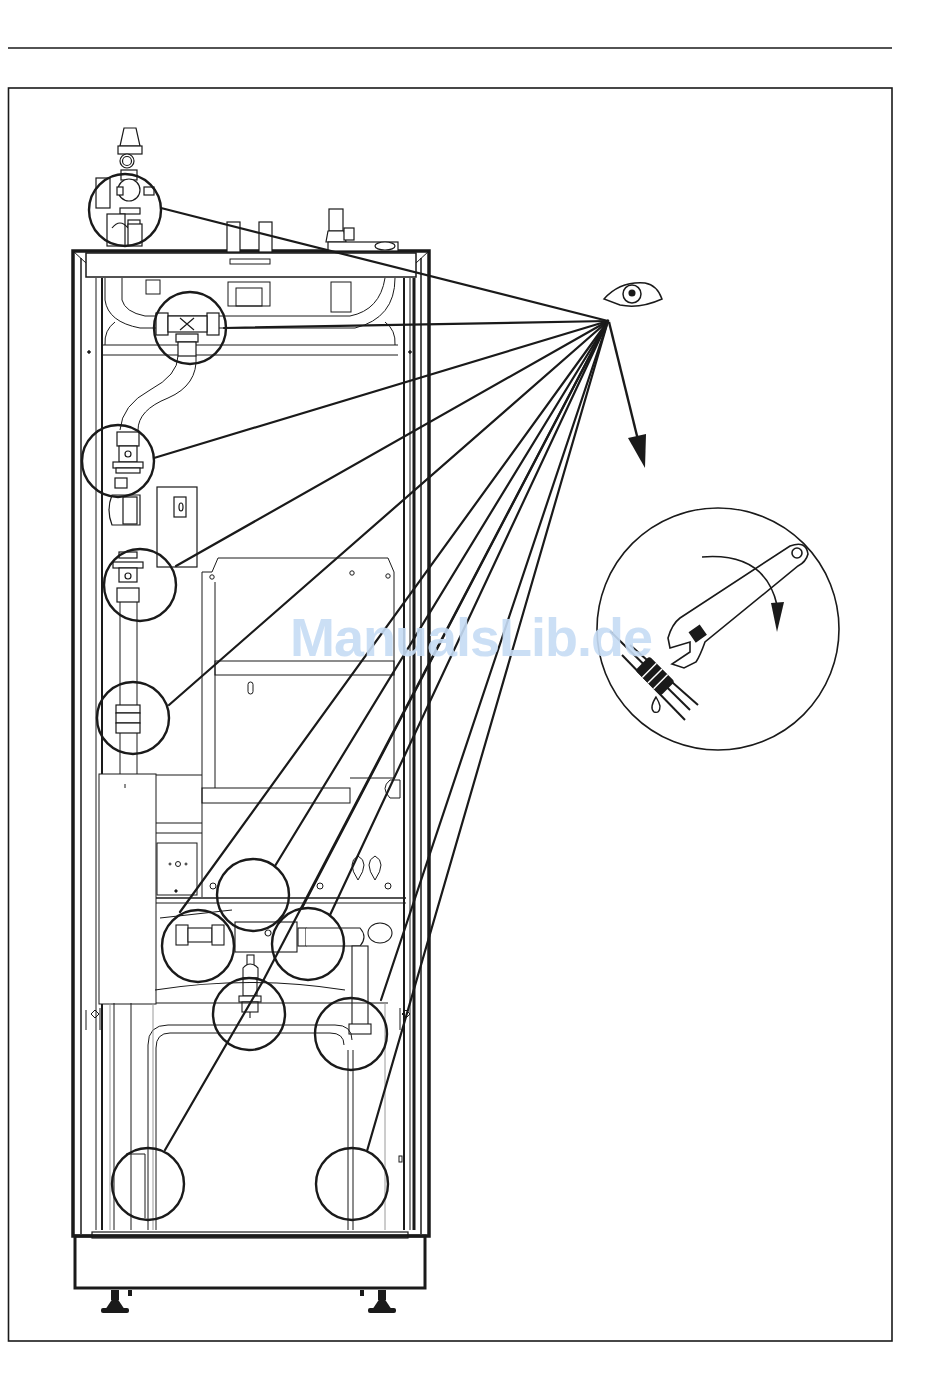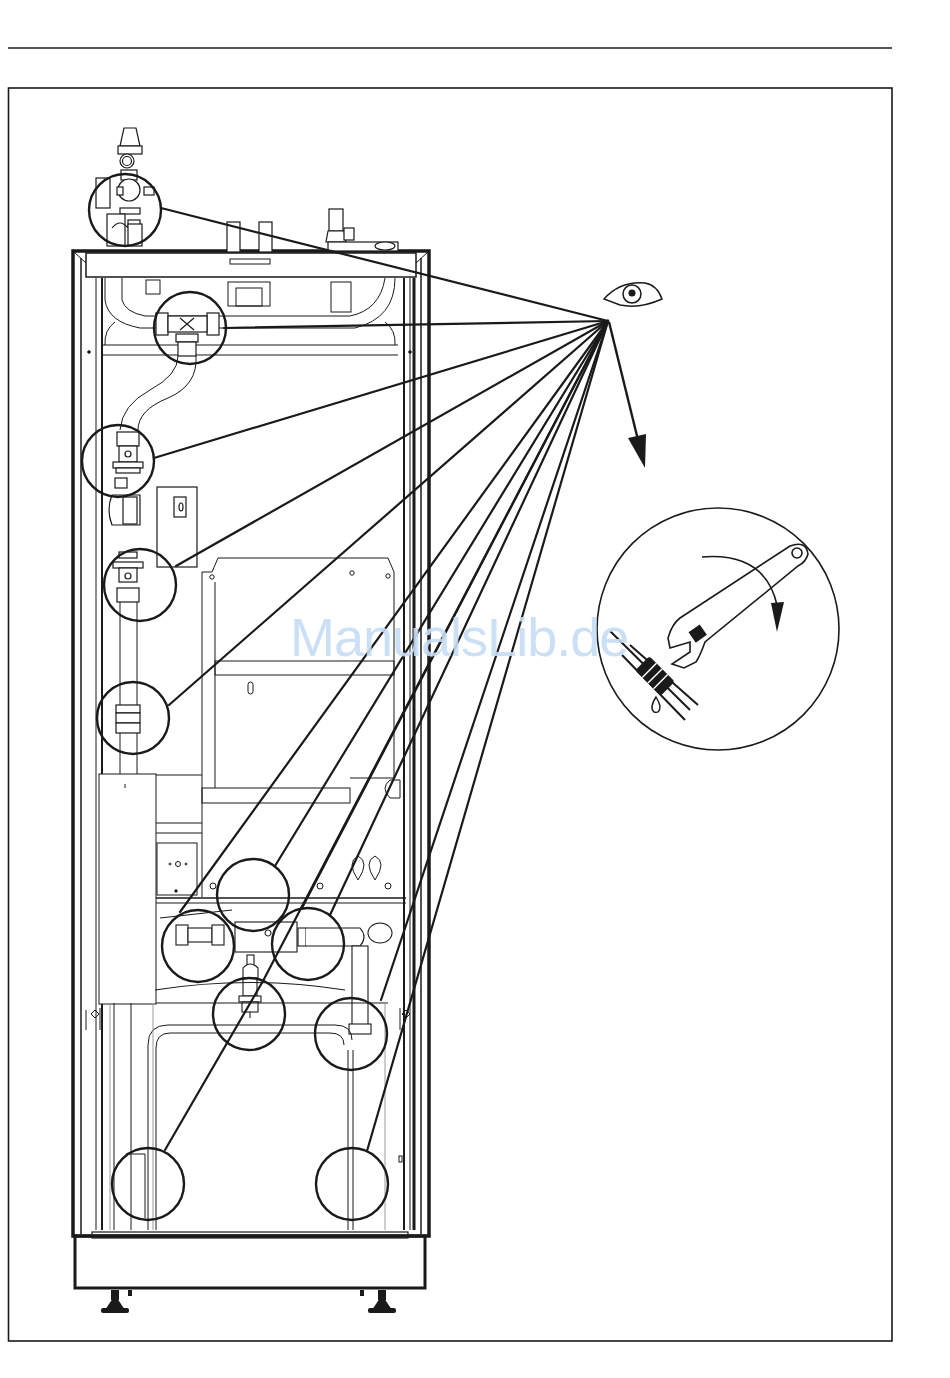--- a/index.html
+++ b/index.html
@@ -1,18 +1,18 @@
 <!DOCTYPE html>
 <html><head>
 <meta charset="utf-8">
 <style>
   html, body { margin:0; padding:0; background:#ffffff; }
   body { width:950px; height:1378px; position:relative; overflow:hidden; font-family:"Liberation Sans", sans-serif; }
   #stage { position:absolute; left:0; top:0; width:950px; height:1378px; }
-  .watermark { position:absolute; left:290px; top:606px; font-family:"Liberation Sans", sans-serif; font-weight:normal; font-size:54px; letter-spacing:-1px; color:#c6dcf5; opacity:0.9; pointer-events:none; white-space:nowrap; }
+  .watermark { position:absolute; left:290px; top:606px; font-family:"Liberation Sans", sans-serif; font-weight:bold; font-size:54px; letter-spacing:-1px; color:#c6dcf5; opacity:0.9; pointer-events:none; white-space:nowrap; }
 </style>
 </head>
 <body>
 
 <div id="stage">
 <svg width="950" height="1378" viewBox="0 0 950 1378" xmlns="http://www.w3.org/2000/svg">
 
   <line x1="8" y1="48" x2="892" y2="48" stroke="#1a1a1a" stroke-width="1.5"></line>
 
   <rect x="8.5" y="88" width="883.5" height="1253" fill="none" stroke="#1a1a1a" stroke-width="1.6"></rect>

